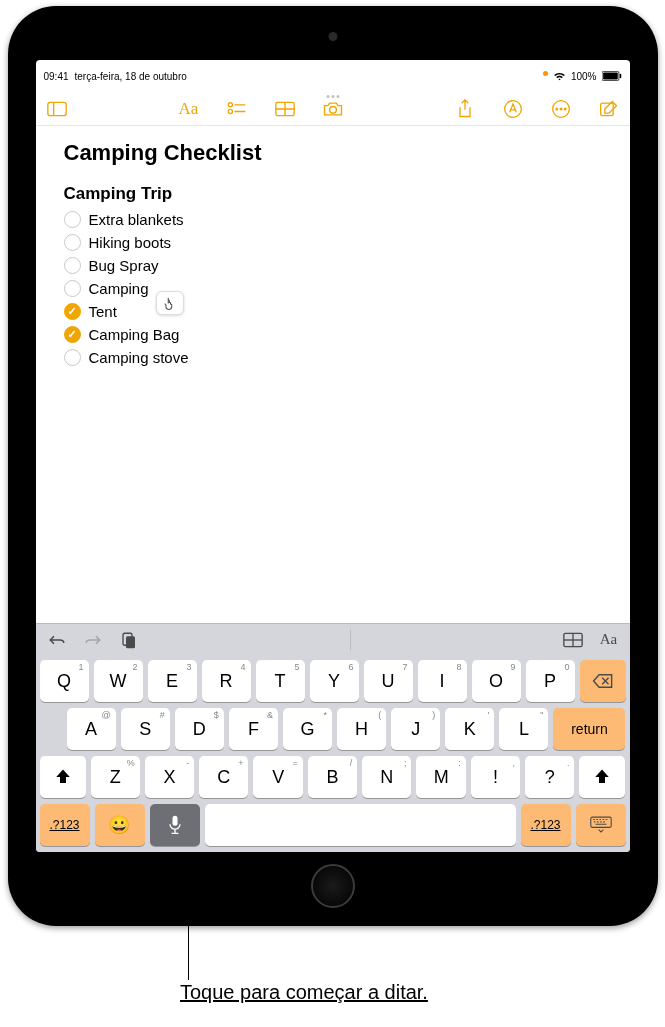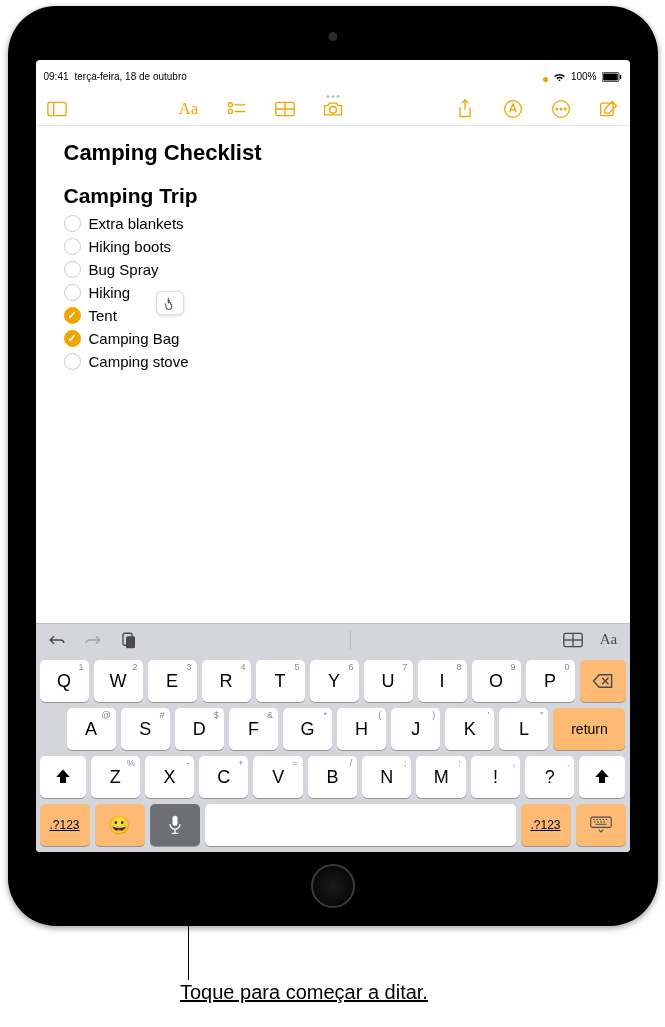--- a/index.html
+++ b/index.html
@@ -59,21 +59,21 @@
   .status-bar {
     height: 18px;
     display: flex;
     align-items: center;
     font-size: 10px;
     padding: 16px 8px;
     color: #000;
     gap: 6px;
   }
   .status-left { display:flex; gap:6px; align-items:center; }
-  .status-right { margin-left:auto; display:flex; gap:5px; align-items:flex-end; }
+  .status-right { margin-left:auto; display:flex; gap:5px; align-items:flex-start; }
   .dot-orange { width:5px; height:5px; border-radius:50%; background:#ff9500; }
   .wifi-icon, .battery-icon { display:inline-flex; }
   
   .toolbar {
     height: 34px;
     display:flex;
     align-items:center;
     padding: 0 10px;
     gap: 26px;
     color:#f0a500;
@@ -89,21 +89,21 @@
   .toolbar-btn { width:22px; height:22px; display:flex; align-items:center; justify-content:center; color:#f0a500; cursor:pointer;}
   .toolbar-btn svg { stroke:#f0a500; }
   
   .note-area {
     flex:1;
     padding: 14px 28px;
     color:#000;
     overflow:hidden;
   }
   .note-title { font-size:22px; font-weight:700; margin-bottom:18px; }
-  .note-subtitle { font-size:21px; font-weight:700; margin-bottom:4px; }
+  .note-subtitle { font-size:17px; font-weight:700; margin-bottom:4px; }
   .check-item { display:flex; align-items:center; gap:8px; font-size:15px; padding:3px 0;}
   .check-circle {
     width:17px;height:17px;border-radius:50%;
     border:1.5px solid #c9c9c9; flex-shrink:0;
     display:flex;align-items:center;justify-content:center;
   }
   .check-circle.checked { background:#f0a500; border-color:#f0a500; }
   .check-circle.checked::after {
     content:"✓"; color:#fff; font-size:11px; font-weight:bold; line-height:1;
   }
@@ -296,21 +296,21 @@
           <div class="check-item">
             <div class="check-circle"></div>
             <span>Hiking boots</span>
           </div>
           <div class="check-item">
             <div class="check-circle"></div>
             <span>Bug Spray</span>
           </div>
           <div class="check-item">
             <div class="check-circle"></div>
-            <span>Hiking</span>
+            <span>Camping</span>
           </div>
           <div class="check-item">
             <div class="check-circle checked"></div>
             <span>Tent</span>
           </div>
           <div class="check-item">
             <div class="check-circle checked"></div>
             <span>Camping Bag</span>
           </div>
           <div class="check-item">

